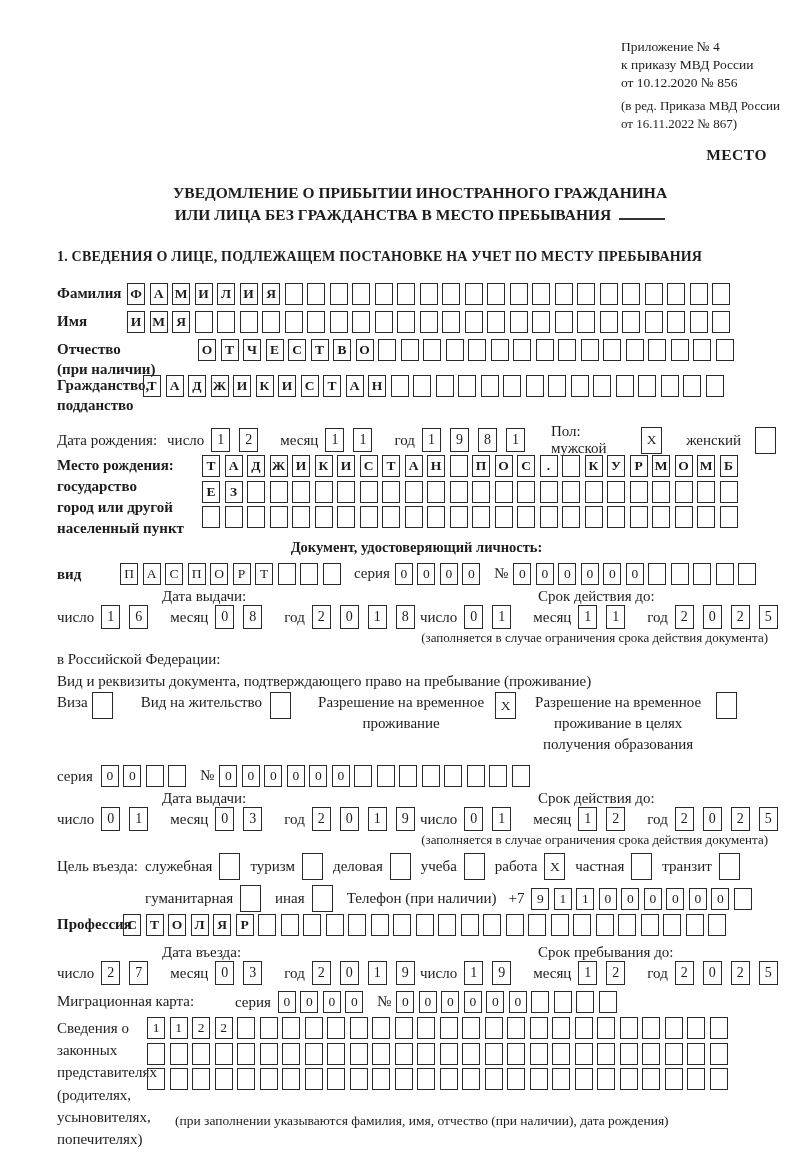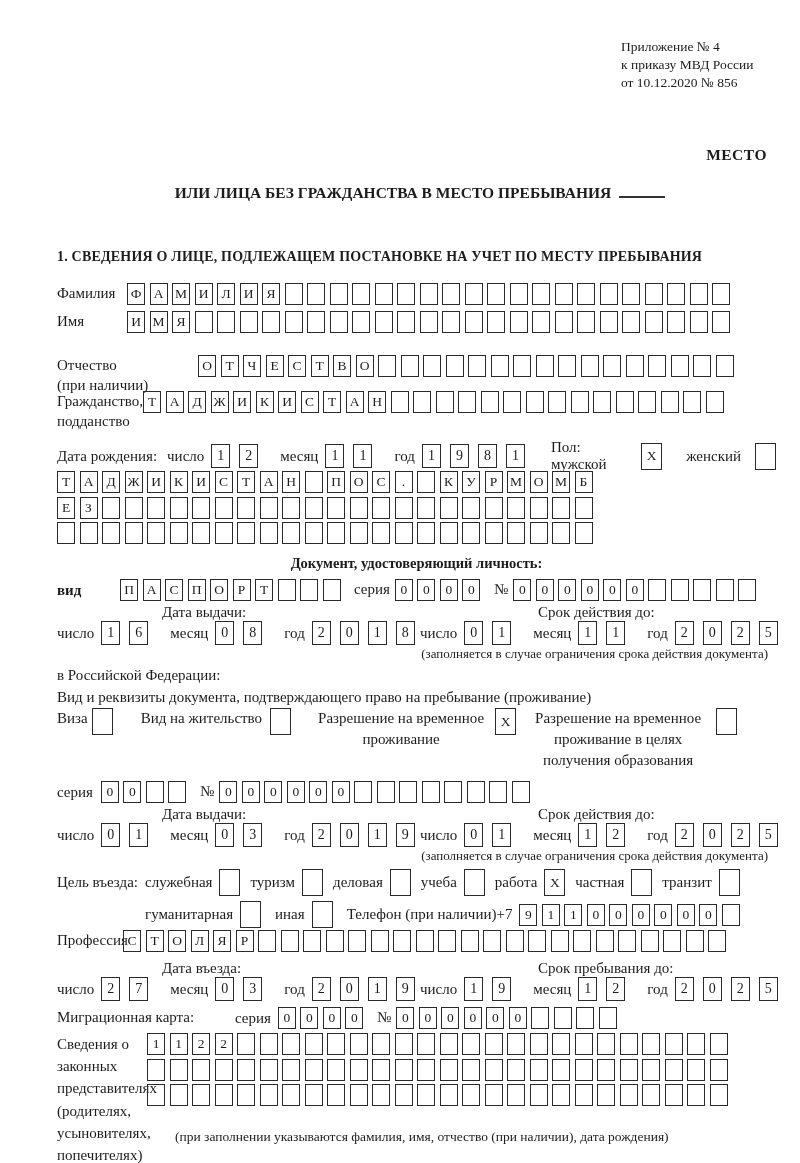--- a/index.html
+++ b/index.html
@@ -23,27 +23,27 @@
   .cells { display:inline-flex; flex:0 0 auto; }
   .cell {
     flex:0 0 auto; box-sizing:content-box;
     width:16px; height:20px; border:1.6px solid #2a2a2a; margin-right:4.5px;
     display:flex; align-items:center; justify-content:center;
     font-size:13.5px; line-height:1;
   }
   .cells-lg .cell { width:17px; height:22px; margin-right:9px; font-size:14px; }
   .cells-cb .cell { width:19px; height:25px; margin-right:0; }
 
-  .frow { display:flex; align-items:flex-start; }
+  .frow { display:flex; align-items:flex-start;font-weight:bold; }
   .flabel { font-size:15px; line-height:20px; flex:0 0 auto; }
   .sub { display:block; }
 
   .r-surname, .r-name { height:28px; }
   .r-surname .flabel, .r-name .flabel { width:70px; }
-  .r-patronymic { height:36px;margin-top:16px; }
+  .r-patronymic { height:36px; }
   .r-patronymic .flabel { width:141px; }
   .r-citizenship { height:50px; }
   .r-citizenship .flabel { width:86px; }
 
   .r-birthdate { display:flex; align-items:center; height:30px; }
   .r-birthdate .flabel { margin-right:10px; }
 
   .r-birthplace { height:84px; }
   .r-birthplace .flabel { width:145px; line-height:21px; }
   .bp-rows .cells { margin-bottom:3.5px; display:flex; }
@@ -75,21 +75,21 @@
 
   .r-series { display:flex; align-items:center; height:31px; }
   .r-series .flabel { margin-right:8px; }
 
   .r-purpose { display:flex; align-items:center; height:33px; white-space:nowrap; }
   .r-purpose .pl { margin-right:7px; }
   .r-purpose .cells { margin-right:10px; }
   .r-purpose2 { display:flex; align-items:center; height:31px; padding-left:88px; white-space:nowrap; }
   .r-purpose2 .pl { margin-right:7px; }
   .r-purpose2 .cells { margin-right:14px; }
-  .phone-label { }
+  .phone-label { margin-right:12px; }
   .phone-prefix { margin-right:7px; }
 
   .r-profession { height:31px; }
   .r-profession .flabel { width:66px; }
 
   .r-migcard { display:flex; align-items:center; height:31px; }
   .r-migcard .mc-label { width:140px; }
   .r-migcard .flabel.ser { margin-left:38px; margin-right:7px; }
 
   .reps { display:flex; height:86px; }
@@ -99,25 +99,30 @@
 </style>
 </head>
 <body>
 
 <div class="page">
 
   <div class="appendix">
     <div>Приложение № 4</div>
     <div>к приказу МВД России</div>
     <div>от 10.12.2020 № 856</div>
+    <div class="amendment">
+      <div>(в ред. Приказа МВД России</div>
+      <div>от 16.11.2022 № 867)</div>
+    </div>
   </div>
 
   <div class="form-label">МЕСТО</div>
 
   <div class="title">
+    <div>УВЕДОМЛЕНИЕ О ПРИБЫТИИ ИНОСТРАННОГО ГРАЖДАНИНА</div>
     <div><span>ИЛИ ЛИЦА БЕЗ ГРАЖДАНСТВА В МЕСТО ПРЕБЫВАНИЯ</span><span class="title-underline"></span></div>
   </div>
 
   <div class="section-heading">1. СВЕДЕНИЯ О ЛИЦЕ, ПОДЛЕЖАЩЕМ ПОСТАНОВКЕ НА УЧЕТ ПО МЕСТУ ПРЕБЫВАНИЯ</div>
 
   <div class="form-body">
 
     <div class="frow r-surname">
       <span class="flabel">Фамилия</span>
       <span class="cells">
@@ -281,20 +286,26 @@
       <span class="cells cells-cb" style="margin-left:6px;">
           <span class="cell">X</span>
         </span>
       <span style="margin-left:24px;">женский</span>
       <span class="cells cells-cb" style="margin-left:14px;">
           <span class="cell"></span>
         </span>
     </div>
 
     <div class="frow r-birthplace">
+      <span class="flabel">
+        <span class="sub">Место рождения:</span>
+        <span class="sub">государство</span>
+        <span class="sub">город или другой</span>
+        <span class="sub">населенный пункт</span>
+      </span>
       <span class="bp-rows">
         <span class="cells">
             <span class="cell">Т</span>
             <span class="cell">А</span>
             <span class="cell">Д</span>
             <span class="cell">Ж</span>
             <span class="cell">И</span>
             <span class="cell">К</span>
             <span class="cell">И</span>
             <span class="cell">С</span>

